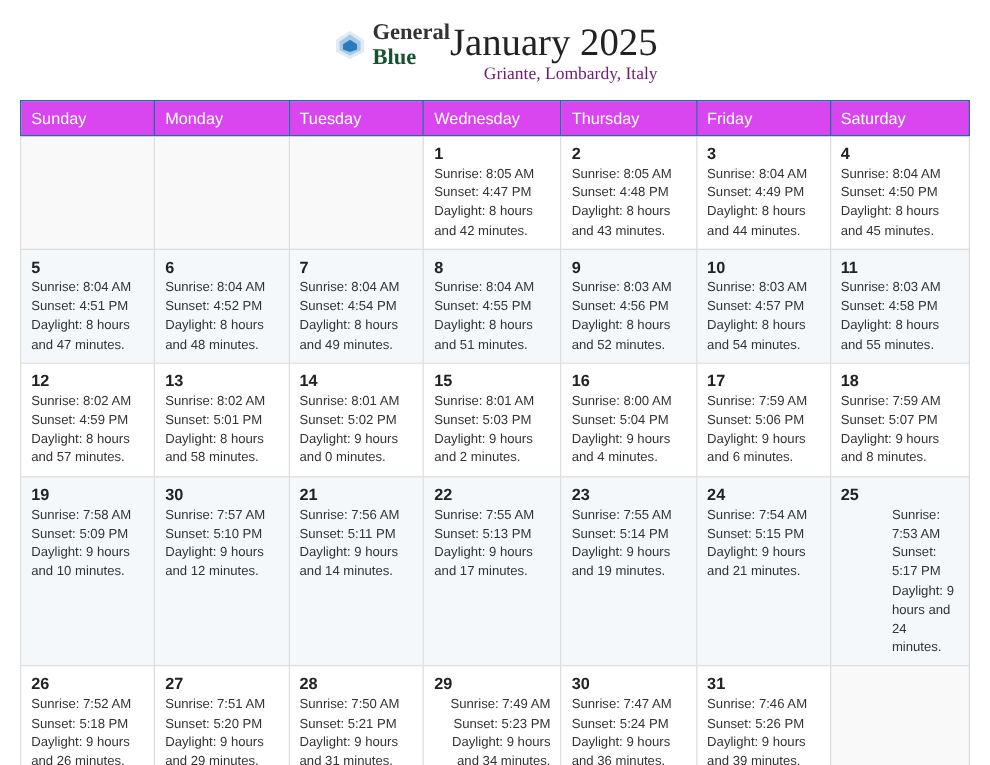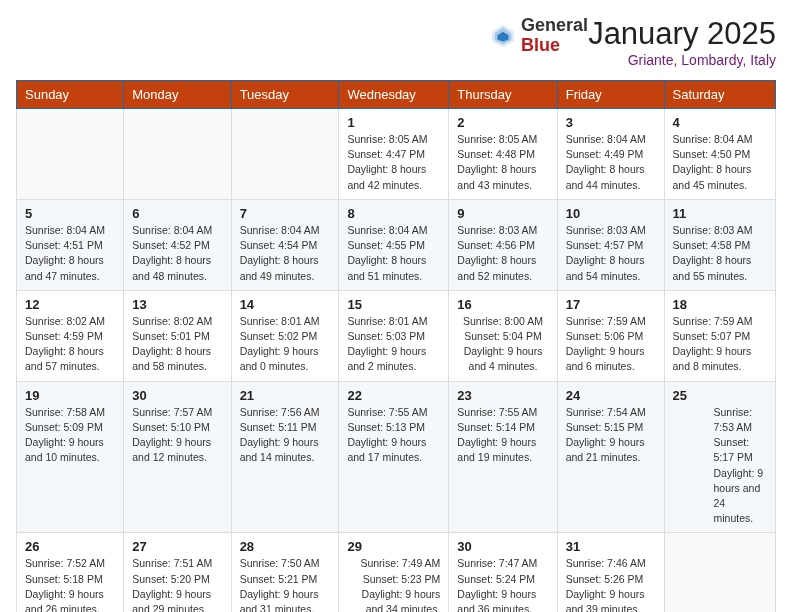--- a/index.html
+++ b/index.html
@@ -5,36 +5,37 @@
     * { box-sizing: border-box; margin: 0; padding: 0; }
     body {
       font-family: Arial, sans-serif;
       background: #fff;
       width: 792px;
       min-height: 612px;
       padding: 16px;
     }
     .header {
       display: flex;
-      justify-content: flex-end;
+      justify-content: center;
       align-items: flex-start;
       margin-bottom: 12px;
+      font-family: Liberation Serif, serif;
     }
     .logo {
       display: flex;
       align-items: center;
       gap: 4px;
     }
     .logo-text {
       font-size: 18px;
       font-weight: bold;
       line-height: 1.1;
     }
     .logo-general { color: #333; }
-    .logo-blue { color: #b91c1c; }
+    .logo-blue { color: #14532d; }
     .logo-icon {
       width: 28px;
       height: 28px;
     }
     .title-block {
       text-align: right;
     }
     .month-title {
       font-size: 31px;
       font-weight: normal;
@@ -43,21 +44,21 @@
     .subtitle {
       font-size: 14px;
       color: #701a75;
     }
     .calendar {
       width: 100%;
       border-collapse: collapse;
       border: 1px solid #ccc;
     }
     .calendar th {
-      background-color: #c2410c;
+      background-color: #d946ef;
       color: #fff;
       text-align: left;
       padding: 6px 8px;
       font-size: 13px;
       font-weight: normal;
       border: 1px solid #1e6aaa;
     }
     .calendar td {
       vertical-align: top;
       padding: 6px 8px;
@@ -213,21 +214,21 @@
 Daylight: 9 hours and 0 minutes.</div>
         </td>
         <td>
           <div class="day-num">15</div>
           <div class="day-info" style="white-space: pre-line;">Sunrise: 8:01 AM
 Sunset: 5:03 PM
 Daylight: 9 hours and 2 minutes.</div>
         </td>
         <td>
           <div class="day-num">16</div>
-          <div class="day-info" style="white-space: pre-line; text-align: center;">Sunrise: 8:00 AM
+          <div class="day-info" style="white-space: pre-line;">Sunrise: 8:00 AM
 Sunset: 5:04 PM
 Daylight: 9 hours and 4 minutes.</div>
         </td>
         <td>
           <div class="day-num">17</div>
           <div class="day-info" style="white-space: pre-line;">Sunrise: 7:59 AM
 Sunset: 5:06 PM
 Daylight: 9 hours and 6 minutes.</div>
         </td>
         <td>

